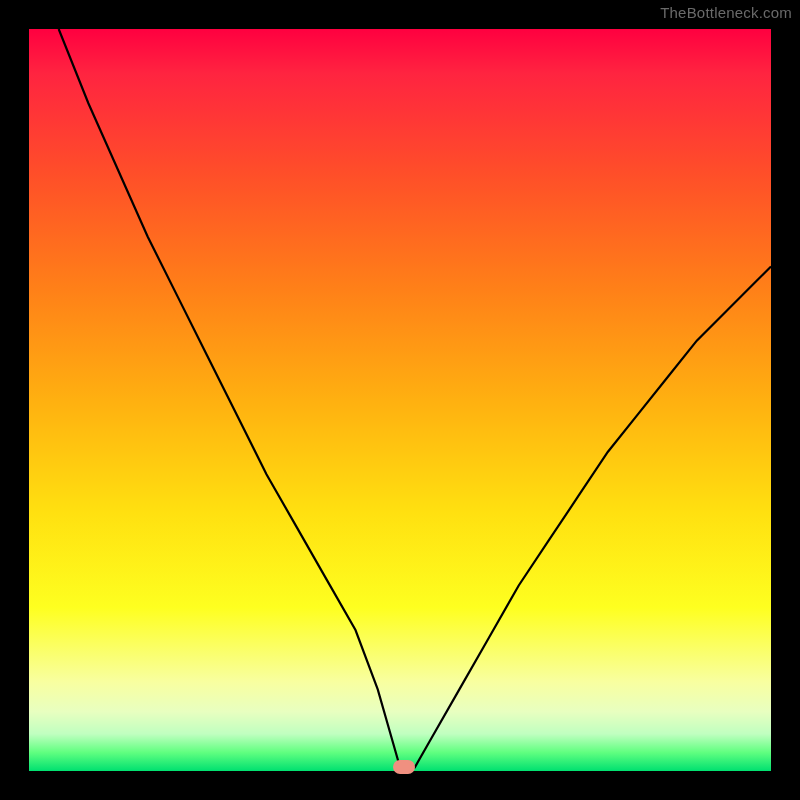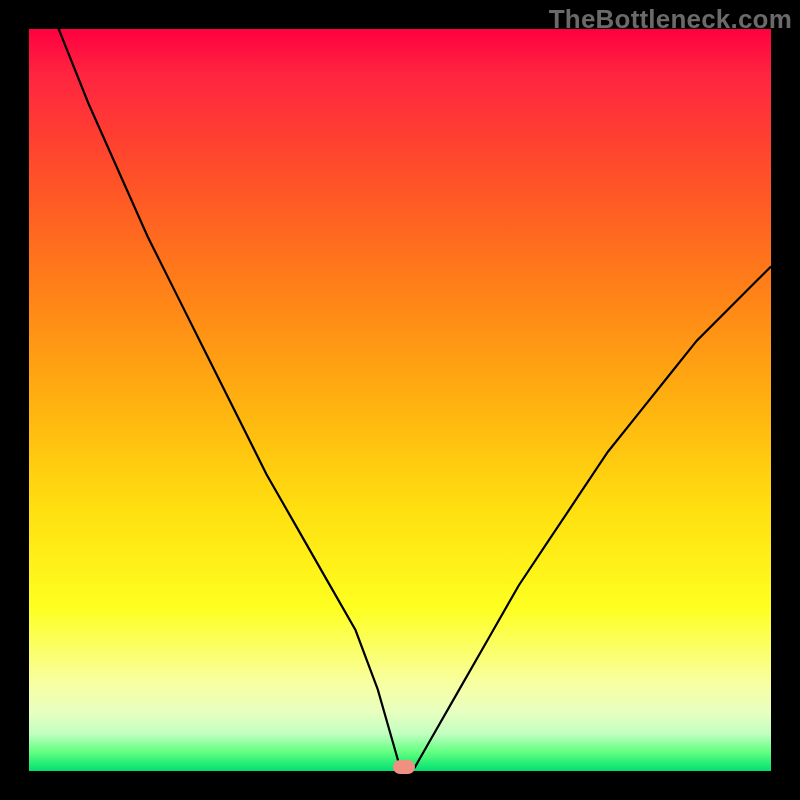--- a/index.html
+++ b/index.html
@@ -51,22 +51,22 @@
     height: 14px;
     background: #f09080;
     border-radius: 8px;
     transform: translate(-50%, -50%);
   }
   .watermark {
     position: absolute;
     top: 4px;
     right: 8px;
     color: #6a6a6a;
-    font-size: 26px;
-    font-weight: 700;
+    font-size: 15px;
+    font-weight: 400;
     letter-spacing: 0.2px;
   }
 </style>
 </head>
 <body>
 
 <div class="chart-wrap">
   <div class="plot-area">
     <svg class="curve-svg" viewBox="0 0 100 100" preserveAspectRatio="none">
       <path id="curve-path" d="M4.000 0.000 L8.000 10.000 L12.000 19.000 L16.000 28.000 L20.000 36.000 L24.000 44.000 L28.000 52.000 L32.000 60.000 L36.000 67.000 L40.000 74.000 L44.000 81.000 L47.000 89.000 L49.000 96.000 L50.000 99.500 L51.000 99.500 L52.000 99.500 L54.000 96.000 L58.000 89.000 L62.000 82.000 L66.000 75.000 L70.000 69.000 L74.000 63.000 L78.000 57.000 L82.000 52.000 L86.000 47.000 L90.000 42.000 L94.000 38.000 L98.000 34.000 L100.000 32.000 " fill="none" stroke="#000000" stroke-width="2.2" vector-effect="non-scaling-stroke"></path>

